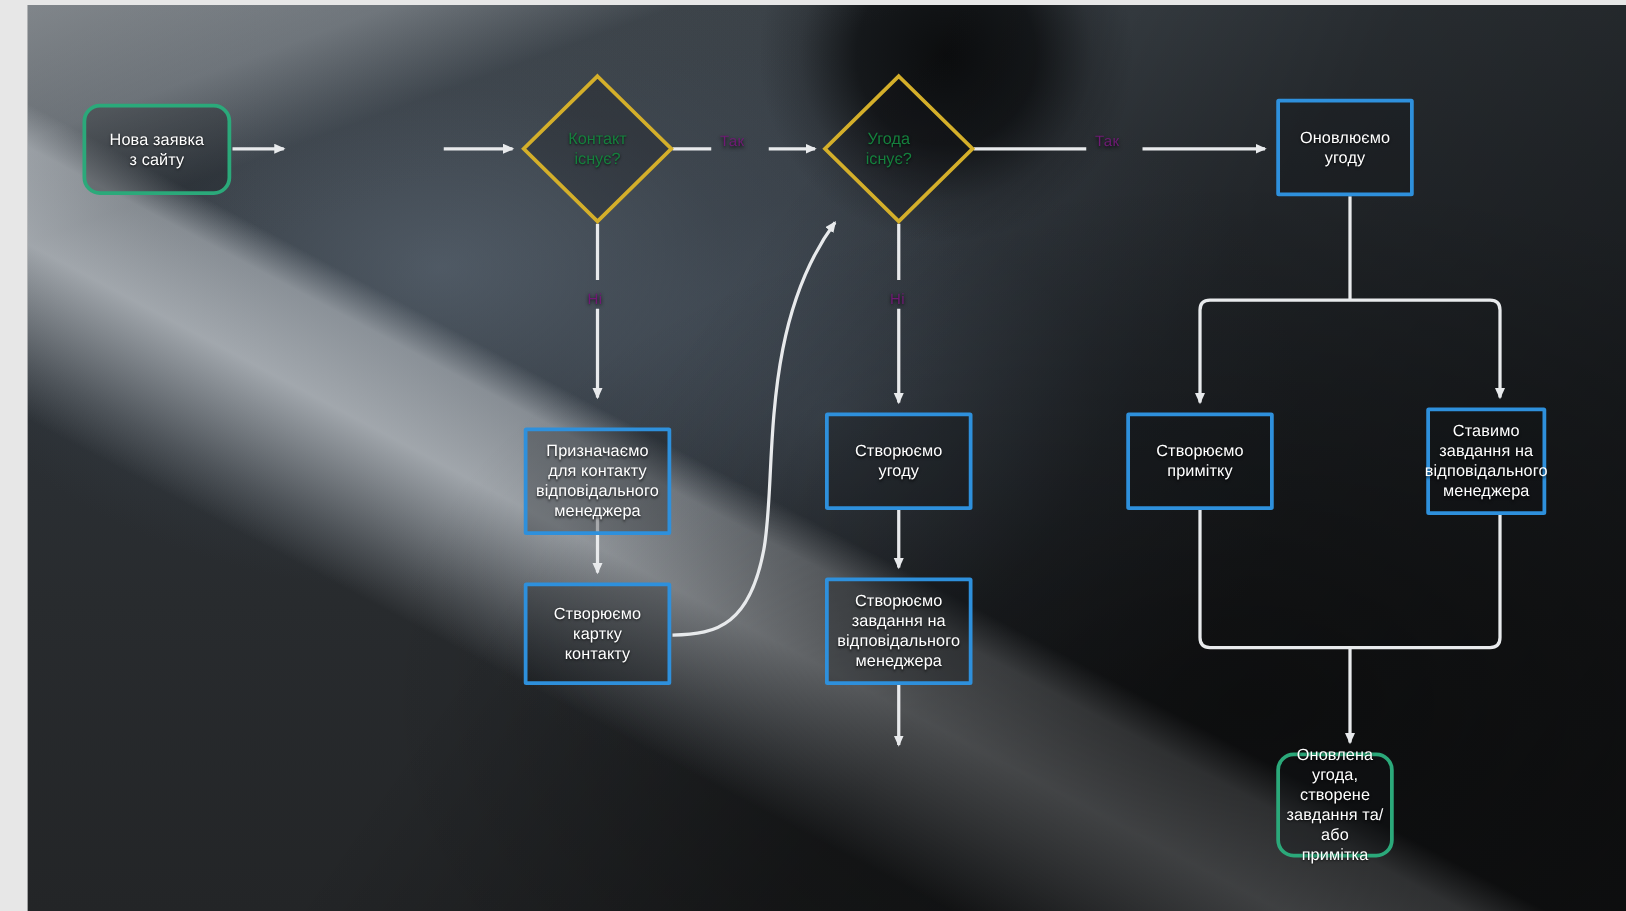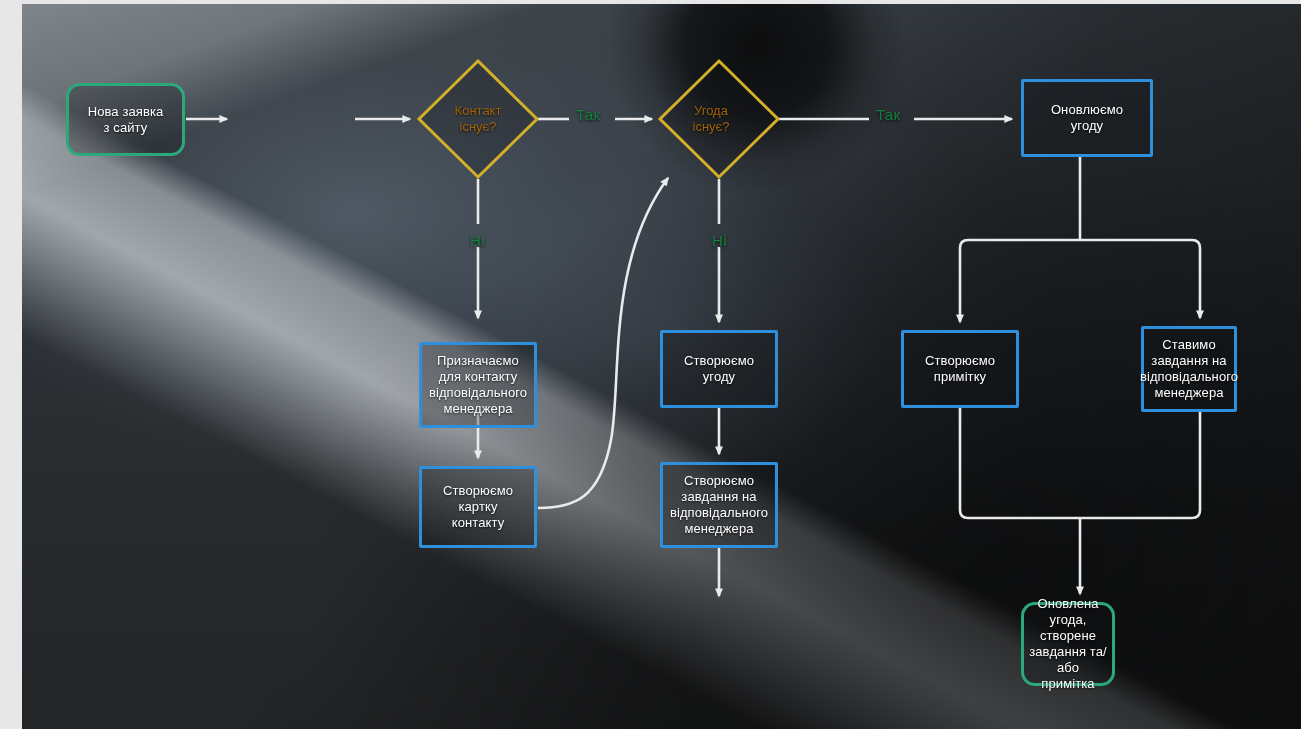--- a/index.html
+++ b/index.html
@@ -96,30 +96,30 @@
   }
   .diamond-label {
     position: absolute;
     left: 0; top: 0;
     width: 100%;
     height: 100%;
     display: flex;
     align-items: center;
     justify-content: center;
     text-align: center;
-    color: #a16207;
+    color: #15803d;
     font-size: 13px;
     line-height: 1.22;
     text-shadow: 0 1px 2px rgba(0,0,0,0.8);
     pointer-events: none;
   }
   .edge-label {
     position: absolute;
-    color: #15803d;
-    font-size: 15px;
+    color: #701a75;
+    font-size: 12px;
     letter-spacing: 0.3px;
     text-shadow: 0 1px 3px rgba(0,0,0,0.85);
     white-space: nowrap;
   }
 </style>
 </head>
 <body>
 
 <div id="stage">
   <div id="photo-bg"></div>
@@ -179,21 +179,21 @@
 
 
   <div class="diamond-wrap" style="left:419px;top:60px;width:118px;height:118px;">
     <span class="diamond-label">Контакт<br>існує?</span>
   </div>
 
   <div class="diamond-wrap" style="left:652px;top:60px;width:118px;height:118px;">
     <span class="diamond-label">Угода<br>існує?</span>
   </div>
 
-  <div class="node process" style="left:1021px;top:79px;width:132px;height:78px;">
+  <div class="node process" style="left:1021px;top:79px;width:110px;height:78px;">
     <span>Оновлюємо<br>угоду</span>
   </div>
 
   <div class="node process" style="left:419px;top:342px;width:118px;height:86px;">
     <span>Призначаємо<br>для контакту<br>відповідального<br>менеджера</span>
   </div>
 
   <div class="node process" style="left:419px;top:466px;width:118px;height:82px;">
     <span>Створюємо<br>картку<br>контакту</span>
   </div>

